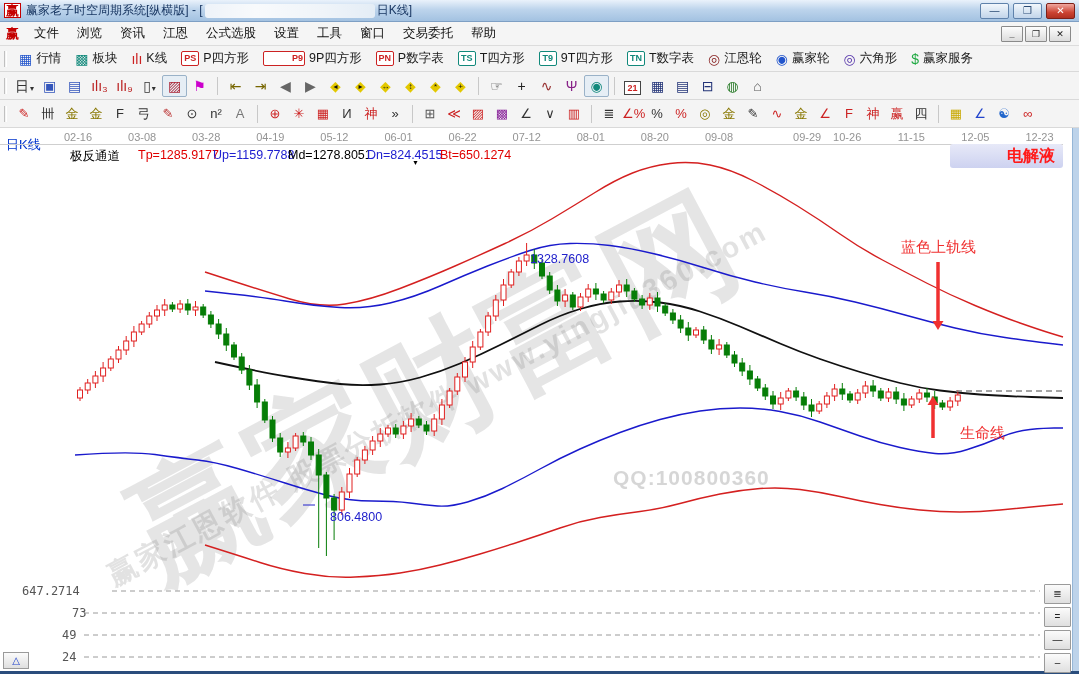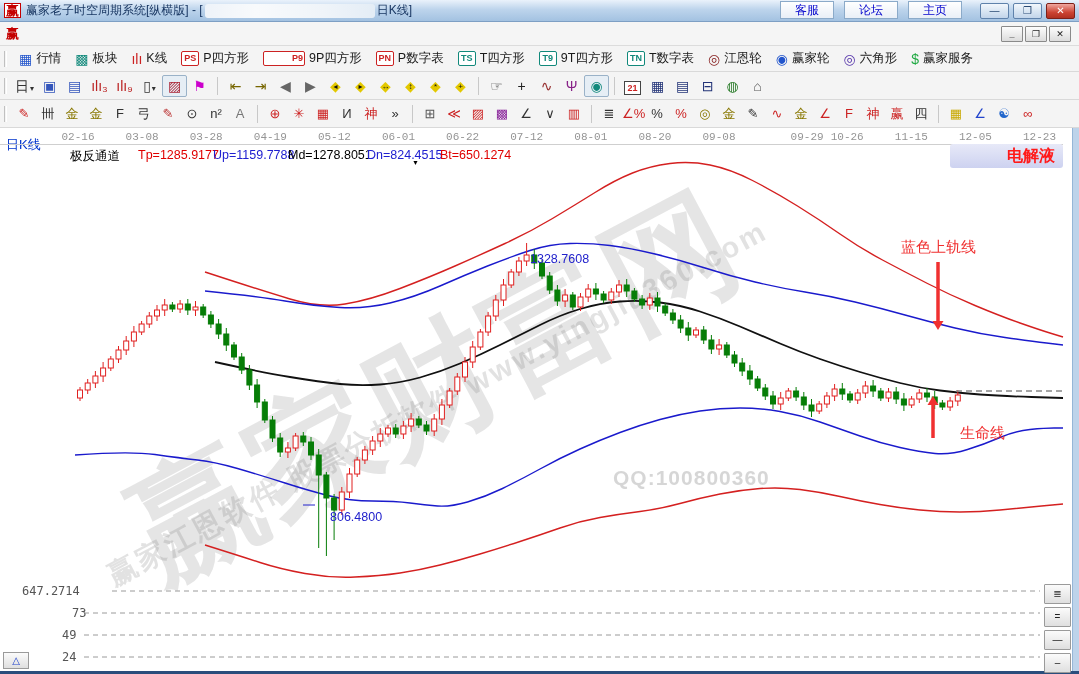--- a/index.html
+++ b/index.html
@@ -69,21 +69,21 @@
   .wm { position:absolute; color:rgba(125,125,125,0.20); white-space:nowrap;
     pointer-events:none; font-weight:bold; }
   #wm-big { left:140px; top:330px; font-size:128px; transform:rotate(-28deg);
     transform-origin:left center; letter-spacing:6px; }
   #wm-diag { left:110px; top:430px; font-size:29px; transform:rotate(-28deg);
     transform-origin:left center; letter-spacing:3px; color:rgba(125,125,125,0.22); }
   #wm-qq { left:613px; top:338px; font-size:21px; color:rgba(120,120,120,0.30);
     font-weight:bold; letter-spacing:1px; }
   #pane-label { position:absolute; left:6px; top:8px; color:#0033cc; font-size:13px; }
   .date-lbl { position:absolute; top:3px; font-size:11px; color:#949494;
-    transform:translateX(-50%); white-space:nowrap;font-family:Liberation Mono, monospace; }
+    transform:translateX(-50%); white-space:nowrap; }
   #date-sep { position:absolute; left:0; top:16px; width:1063px; height:1px;
     background:#cfcfcf; }
   #indic-row { position:absolute; left:0; top:20px; width:1063px; height:14px;
     font-size:12.5px; }
   #indic-row span { position:absolute; white-space:nowrap; }
   #dn-marker { position:absolute; left:412px; top:31px; font-size:7px; color:#000; }
   #stock-tag { position:absolute; left:950px; top:16px; width:113px; height:24px;
     background:linear-gradient(#e7e9f8,#cdd2f0); border-radius:3px;
     text-align:right; padding:2px 8px 0 0; font-size:16px; font-weight:bold; }
   .anno { position:absolute; white-space:nowrap; }
@@ -110,30 +110,41 @@
 </style>
 </head>
 <body>
 
 <div id="titlebar">
   <span id="app-logo">赢</span>
   <span>赢家老子时空周期系统[纵横版] - [</span>
     <span class="blur-patch"></span>
     <span>日K线]</span>
   <span style="flex:1"></span>
-  <span id="tb-links"><span class="tb-link">客服</span><span class="tb-link">论坛</span><span class="tb-link">主页</span></span>
   <span id="win-controls">
     <span class="wb">—</span>
     <span class="wb">❐</span>
     <span class="wb close">✕</span>
   </span>
 </div>
 
 <div id="menubar">
   <span id="menu-logo">赢</span>
+  <span id="menu-items" style="display:flex">
+      <span class="menu-item">文件</span>
+      <span class="menu-item">浏览</span>
+      <span class="menu-item">资讯</span>
+      <span class="menu-item">江恩</span>
+      <span class="menu-item">公式选股</span>
+      <span class="menu-item">设置</span>
+      <span class="menu-item">工具</span>
+      <span class="menu-item">窗口</span>
+      <span class="menu-item">交易委托</span>
+      <span class="menu-item">帮助</span>
+    </span>
   <span id="mdi-controls">
       <span class="mdi-btn">_</span>
       <span class="mdi-btn">❐</span>
       <span class="mdi-btn">✕</span>
     </span>
 </div>
 
 <div id="toolbar1" class="toolbar">
     <div class="grip"></div>
     <button class="tb1-btn">

